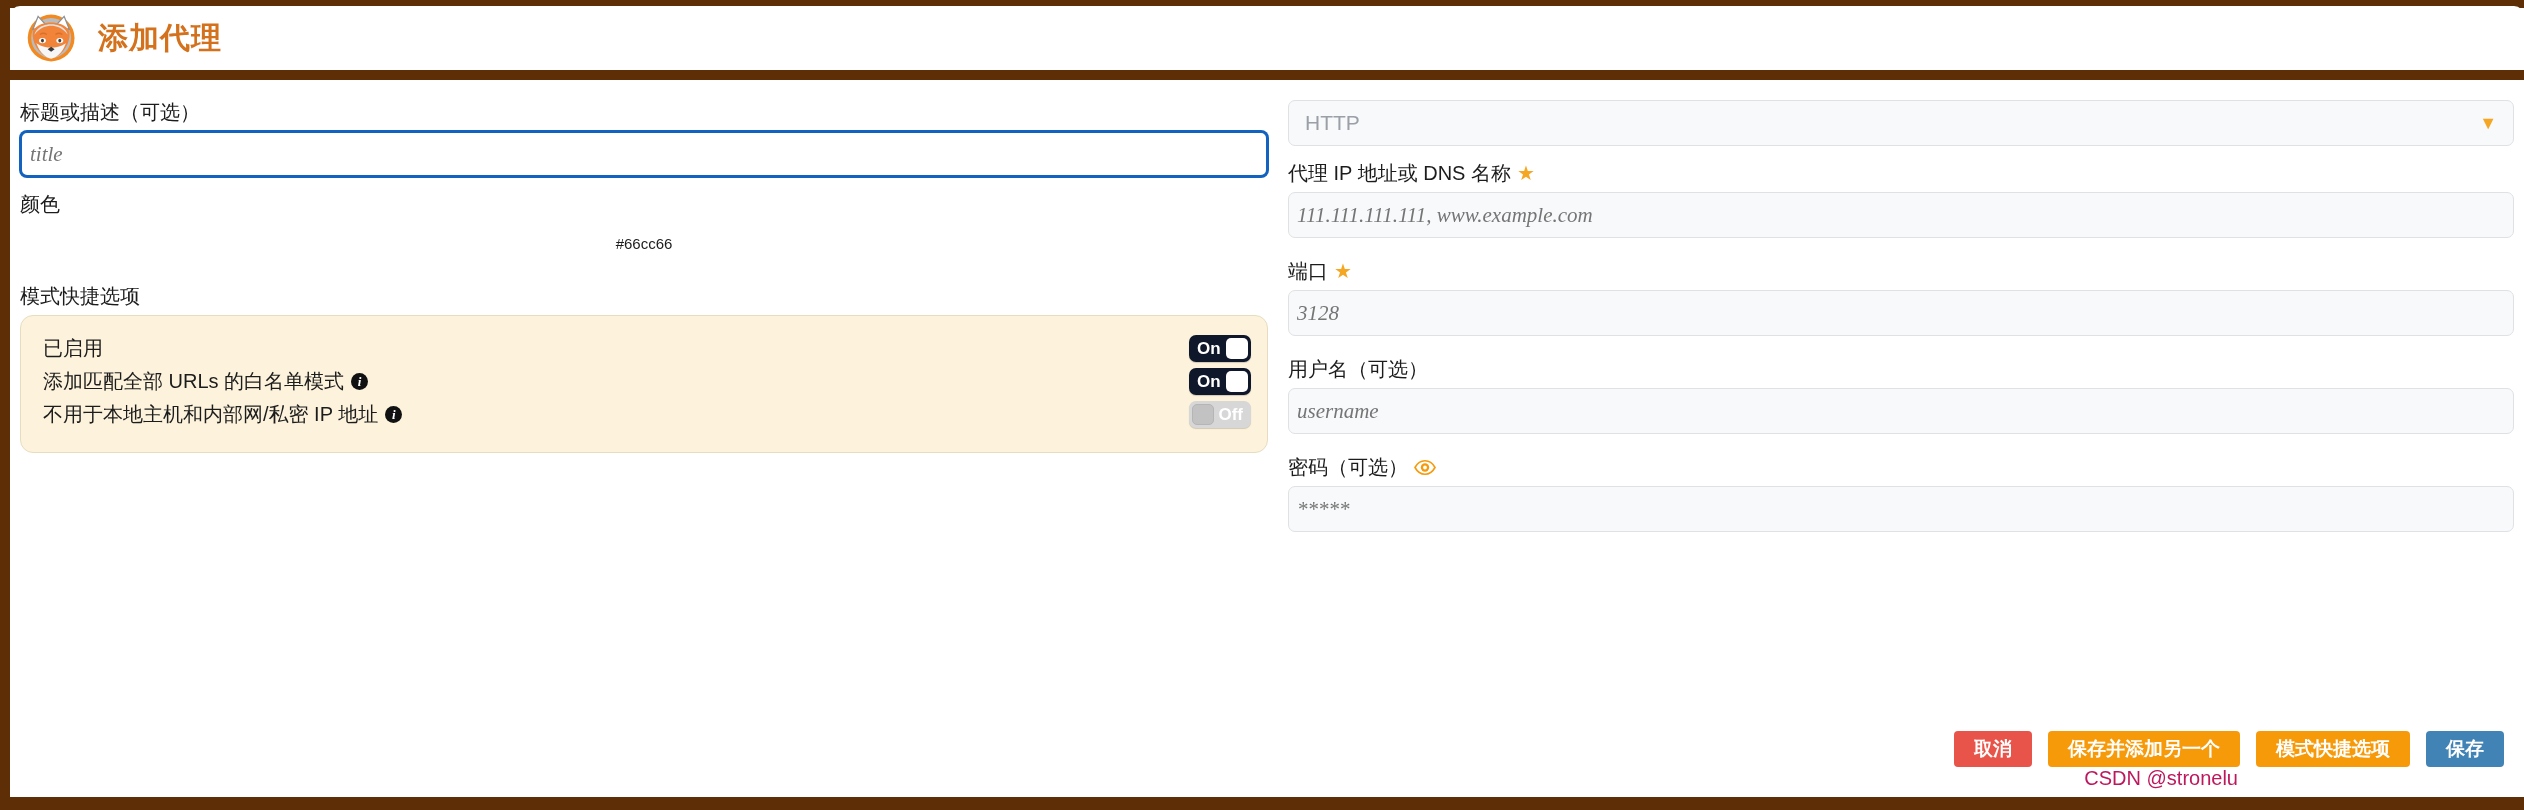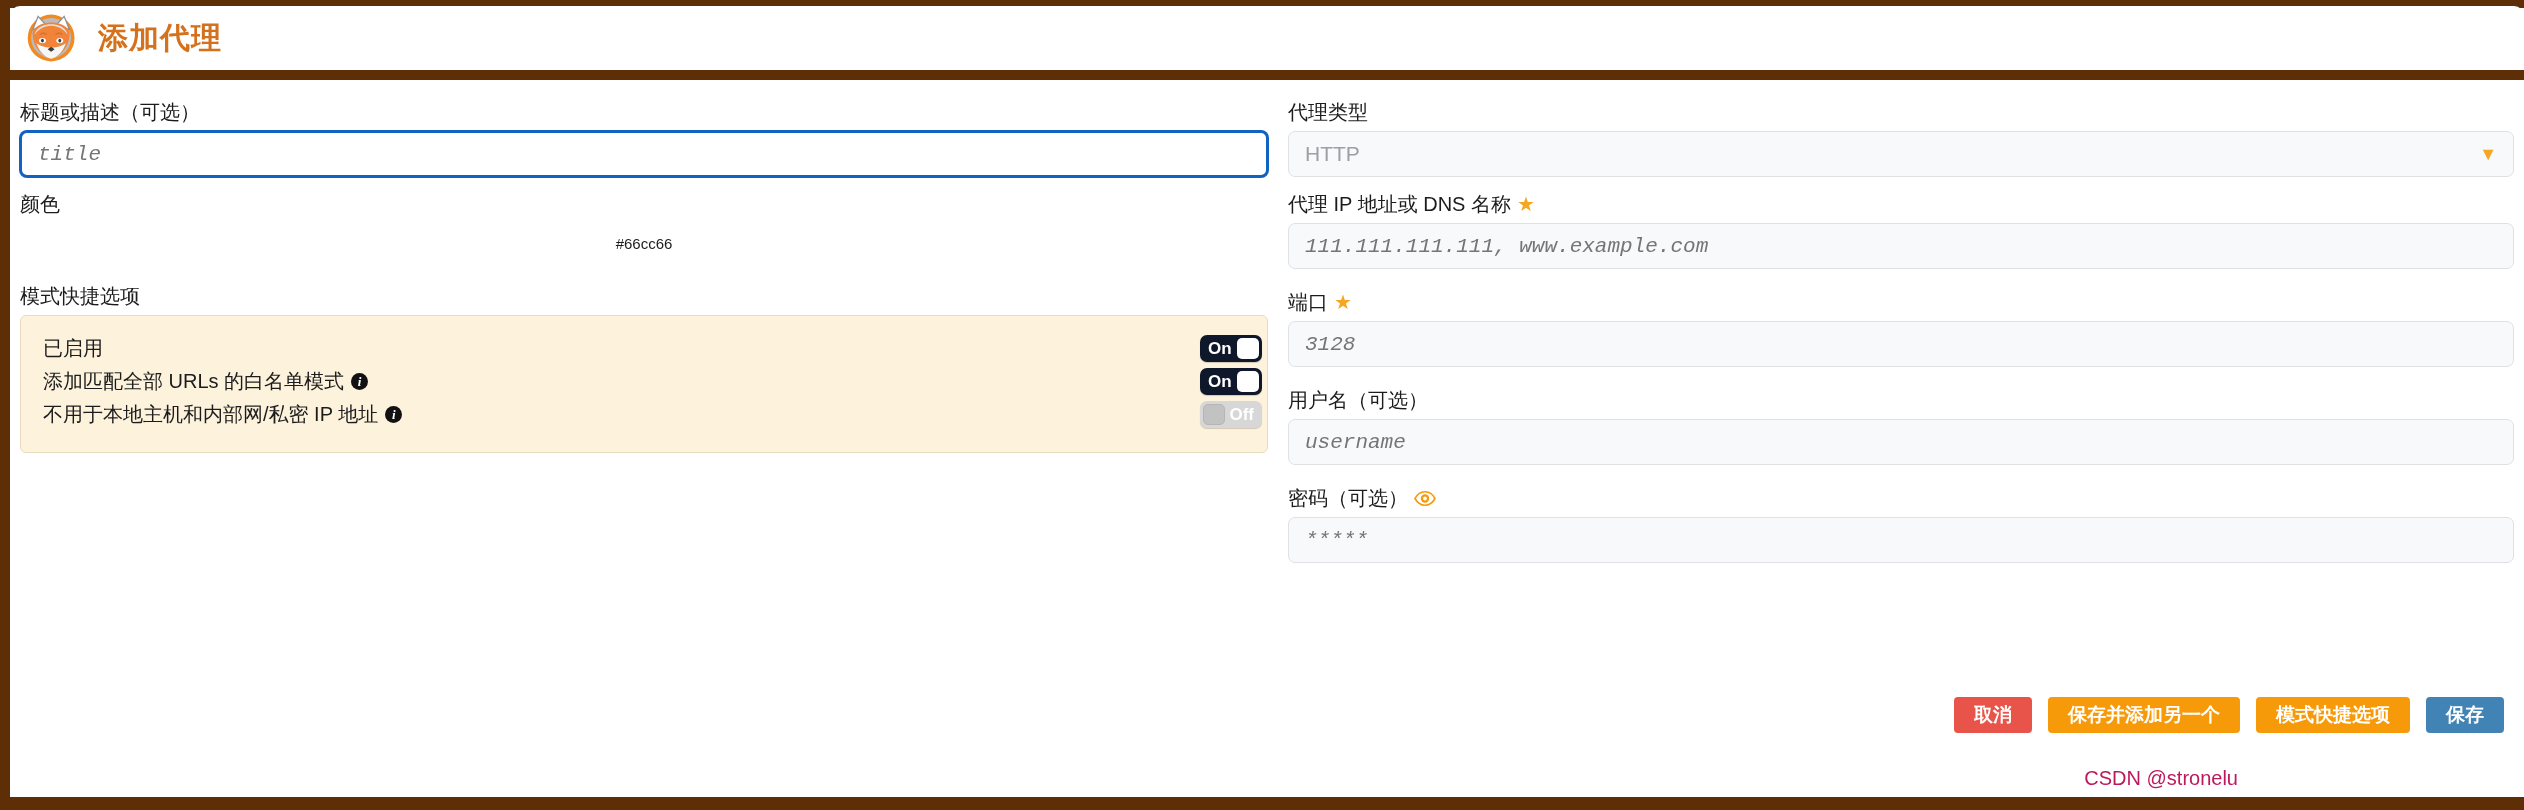--- a/index.html
+++ b/index.html
@@ -73,22 +73,22 @@
   }
   .star { color: #f5a623; font-size: 20px; line-height: 1; }
   .eye-icon { display: inline-flex; align-items: center; }
 
   .inp {
     width: 100%; height: 46px;
     background: #f8f9fb;
     border: 1px solid #dfe1e5;
     border-radius: 7px;
     font-size: 21px; font-style: italic; color: #adb0b5;
-    padding: 0 16px; line-height: 44px;
-    font-family: Liberation Mono, monospace;
+    padding: 0 8px; line-height: 44px;
+    font-family: Liberation Serif, serif;
     outline: none;
   }
   .inp.focused {
     background: #ffffff;
     border: 2px solid #1262c0;
     box-shadow: 0 0 0 1px #1262c0;
     line-height: 42px;
   }
   .select-row {
     width: 100%; height: 46px;
@@ -102,22 +102,22 @@
   .swatch {
     width: 100%; height: 40px; border-radius: 4px;
     display: flex; align-items: center; justify-content: center;
     font-size: 15px; color: #1c1c1c;
   }
 
   
   .mode-box {
     background: #fdf3dd;
     border: 1px solid #e8dcc0;
-    border-radius: 6px;
-    padding: 16px 5px 20px 22px;
+    border-radius: 13px;
+    padding: 16px 16px 20px 22px;
     position: relative;
     min-height: 138px;
   }
   .mode-row {
     display: flex; align-items: center; justify-content: space-between;
     height: 33px;
   }
   .mode-text {
     font-size: 20px; color: #1c1c1c;
     display: flex; align-items: center; gap: 7px;
@@ -145,21 +145,21 @@
   }
   .knob {
     width: 22px; height: 21px; border-radius: 5px;
     position: absolute; top: 3px;
   }
   .toggle.on  .knob { background: #ffffff; right: 3px; }
   .toggle.off .knob { background: #c2c2c2; left: 3px; border:1px solid #b5b5b5; }
 
   
   .btn-row {
-    position: absolute; right: 20px; top: 617px;
+    position: absolute; right: 20px; top: 651px;
     display: flex; gap: 16px; z-index: 6;
   }
   .btn {
     height: 36px; border-radius: 4px; border: none;
     font-size: 19px; font-weight: bold; color: #ffffff;
     padding: 0 20px; cursor: pointer;
     font-family: "Liberation Sans", sans-serif;
     display: flex; align-items: center; justify-content: center;
   }
   .btn-cancel { background: #e8544a; }
@@ -255,21 +255,20 @@
             </span>
           </div>
 
         </div>
       </div>
     </div>
 
     <div class="col-right">
 
       <div class="field">
-        <div class="field-label">代理类型</div>
         <div class="select-row">
           <span class="select-val">HTTP</span>
           <span class="caret">▼</span>
         </div>
       </div>
 
       <div class="sp-15"></div>
 
       <div class="field">
         <div class="field-label">

